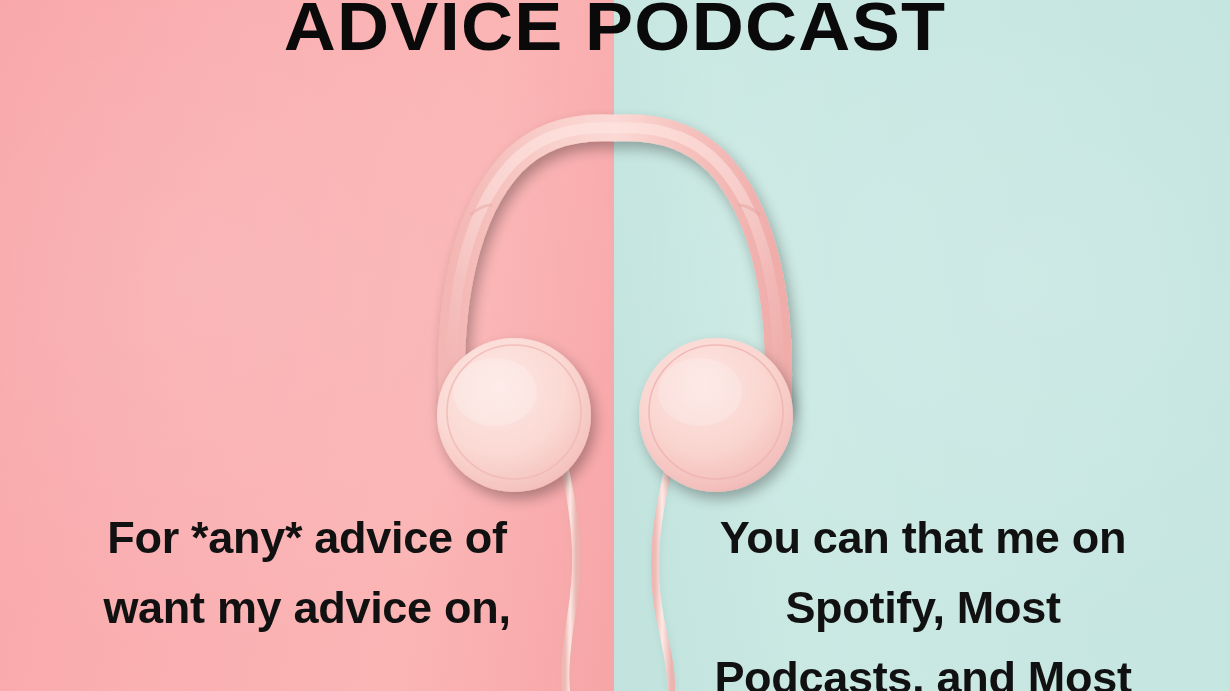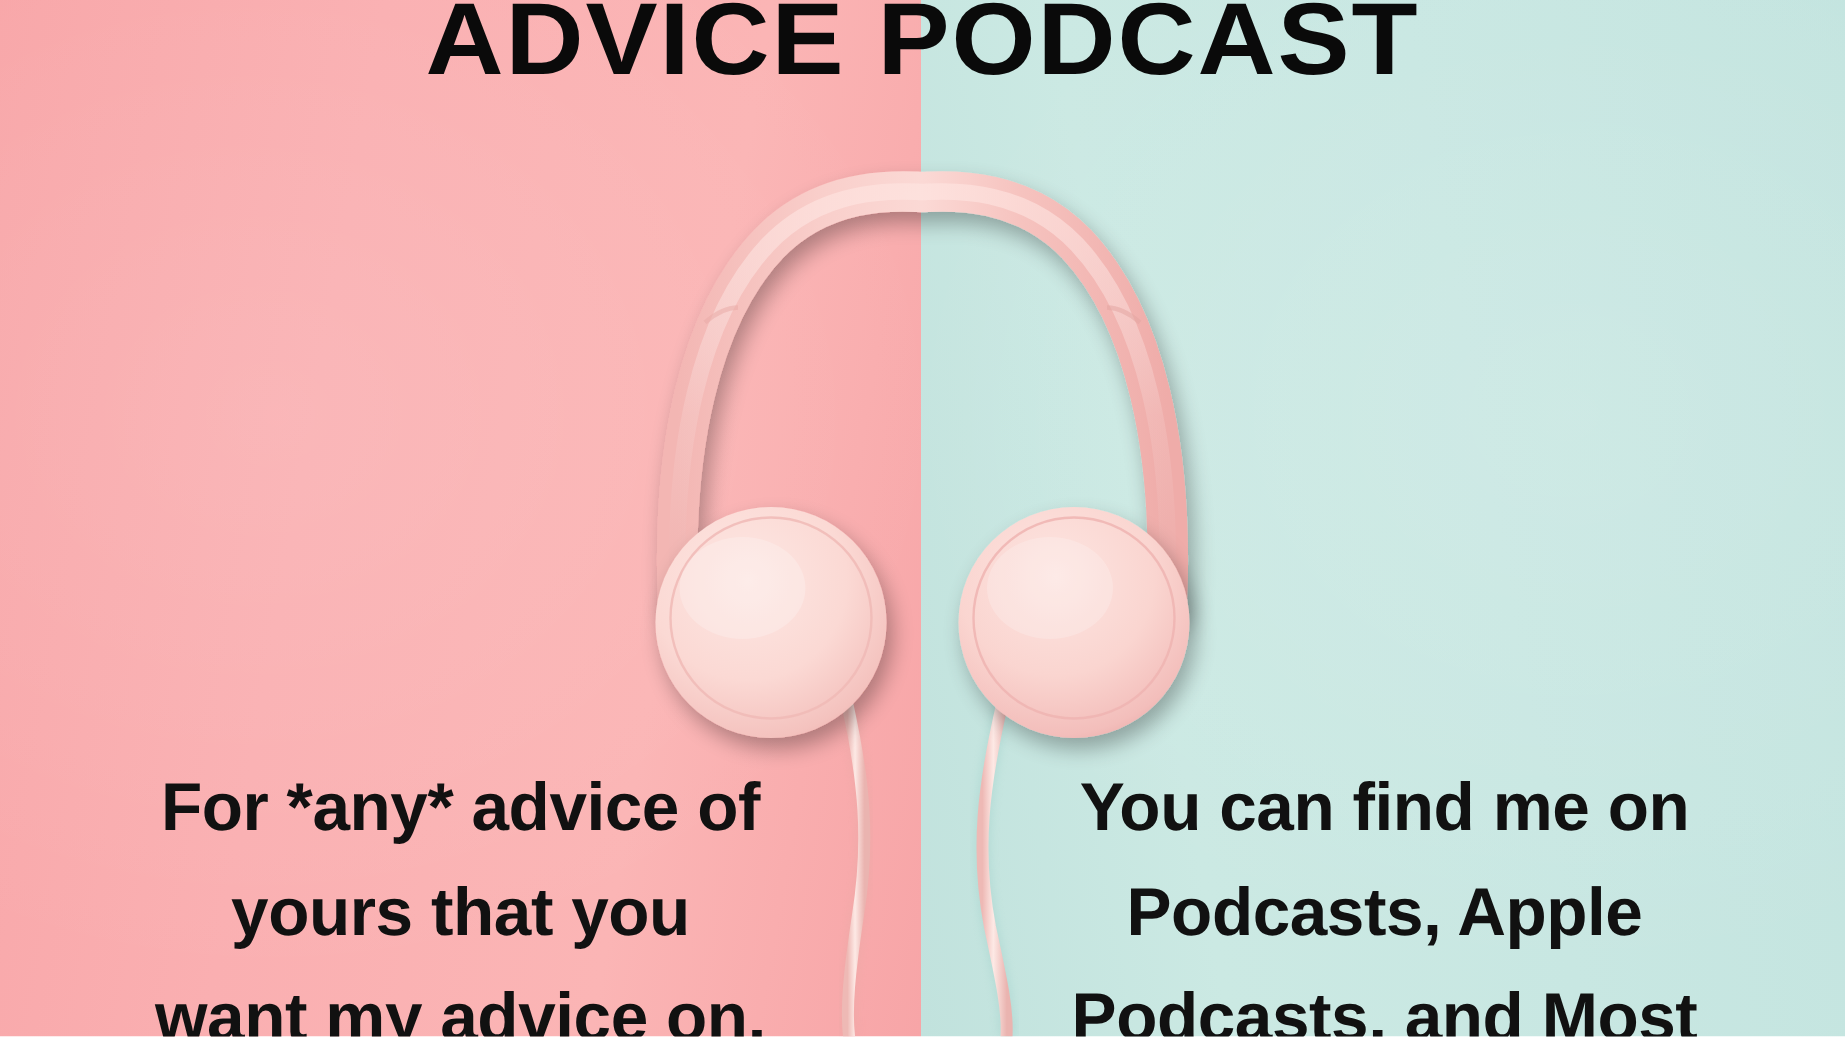--- a/index.html
+++ b/index.html
@@ -183,23 +183,22 @@
       <circle cx="716" cy="415" r="77" fill="url(#cupGradR)"></circle>
       <circle cx="716" cy="412" r="67" fill="none" stroke="#eeb4b1" stroke-width="1.6" opacity="0.85"></circle>
       <ellipse cx="700" cy="392" rx="42" ry="34" fill="#ffffff" opacity="0.20"></ellipse>
     </g>
   </svg>
 
   <div id="headline">ADVICE PODCAST</div>
 
   <div class="caption" id="caption-left">
     <div>For *any* advice of</div>
-    <div>yours that you</div>
     <div>want my advice on,</div>
   </div>
 
   <div class="caption" id="caption-right">
-    <div>You can find me on</div>
-    <div>Podcasts, Apple</div>
+    <div>You can that me on</div>
+    <div>Spotify, Most</div>
     <div>Podcasts, and Most</div>
   </div>
 
 </div>
 
 </body></html>

